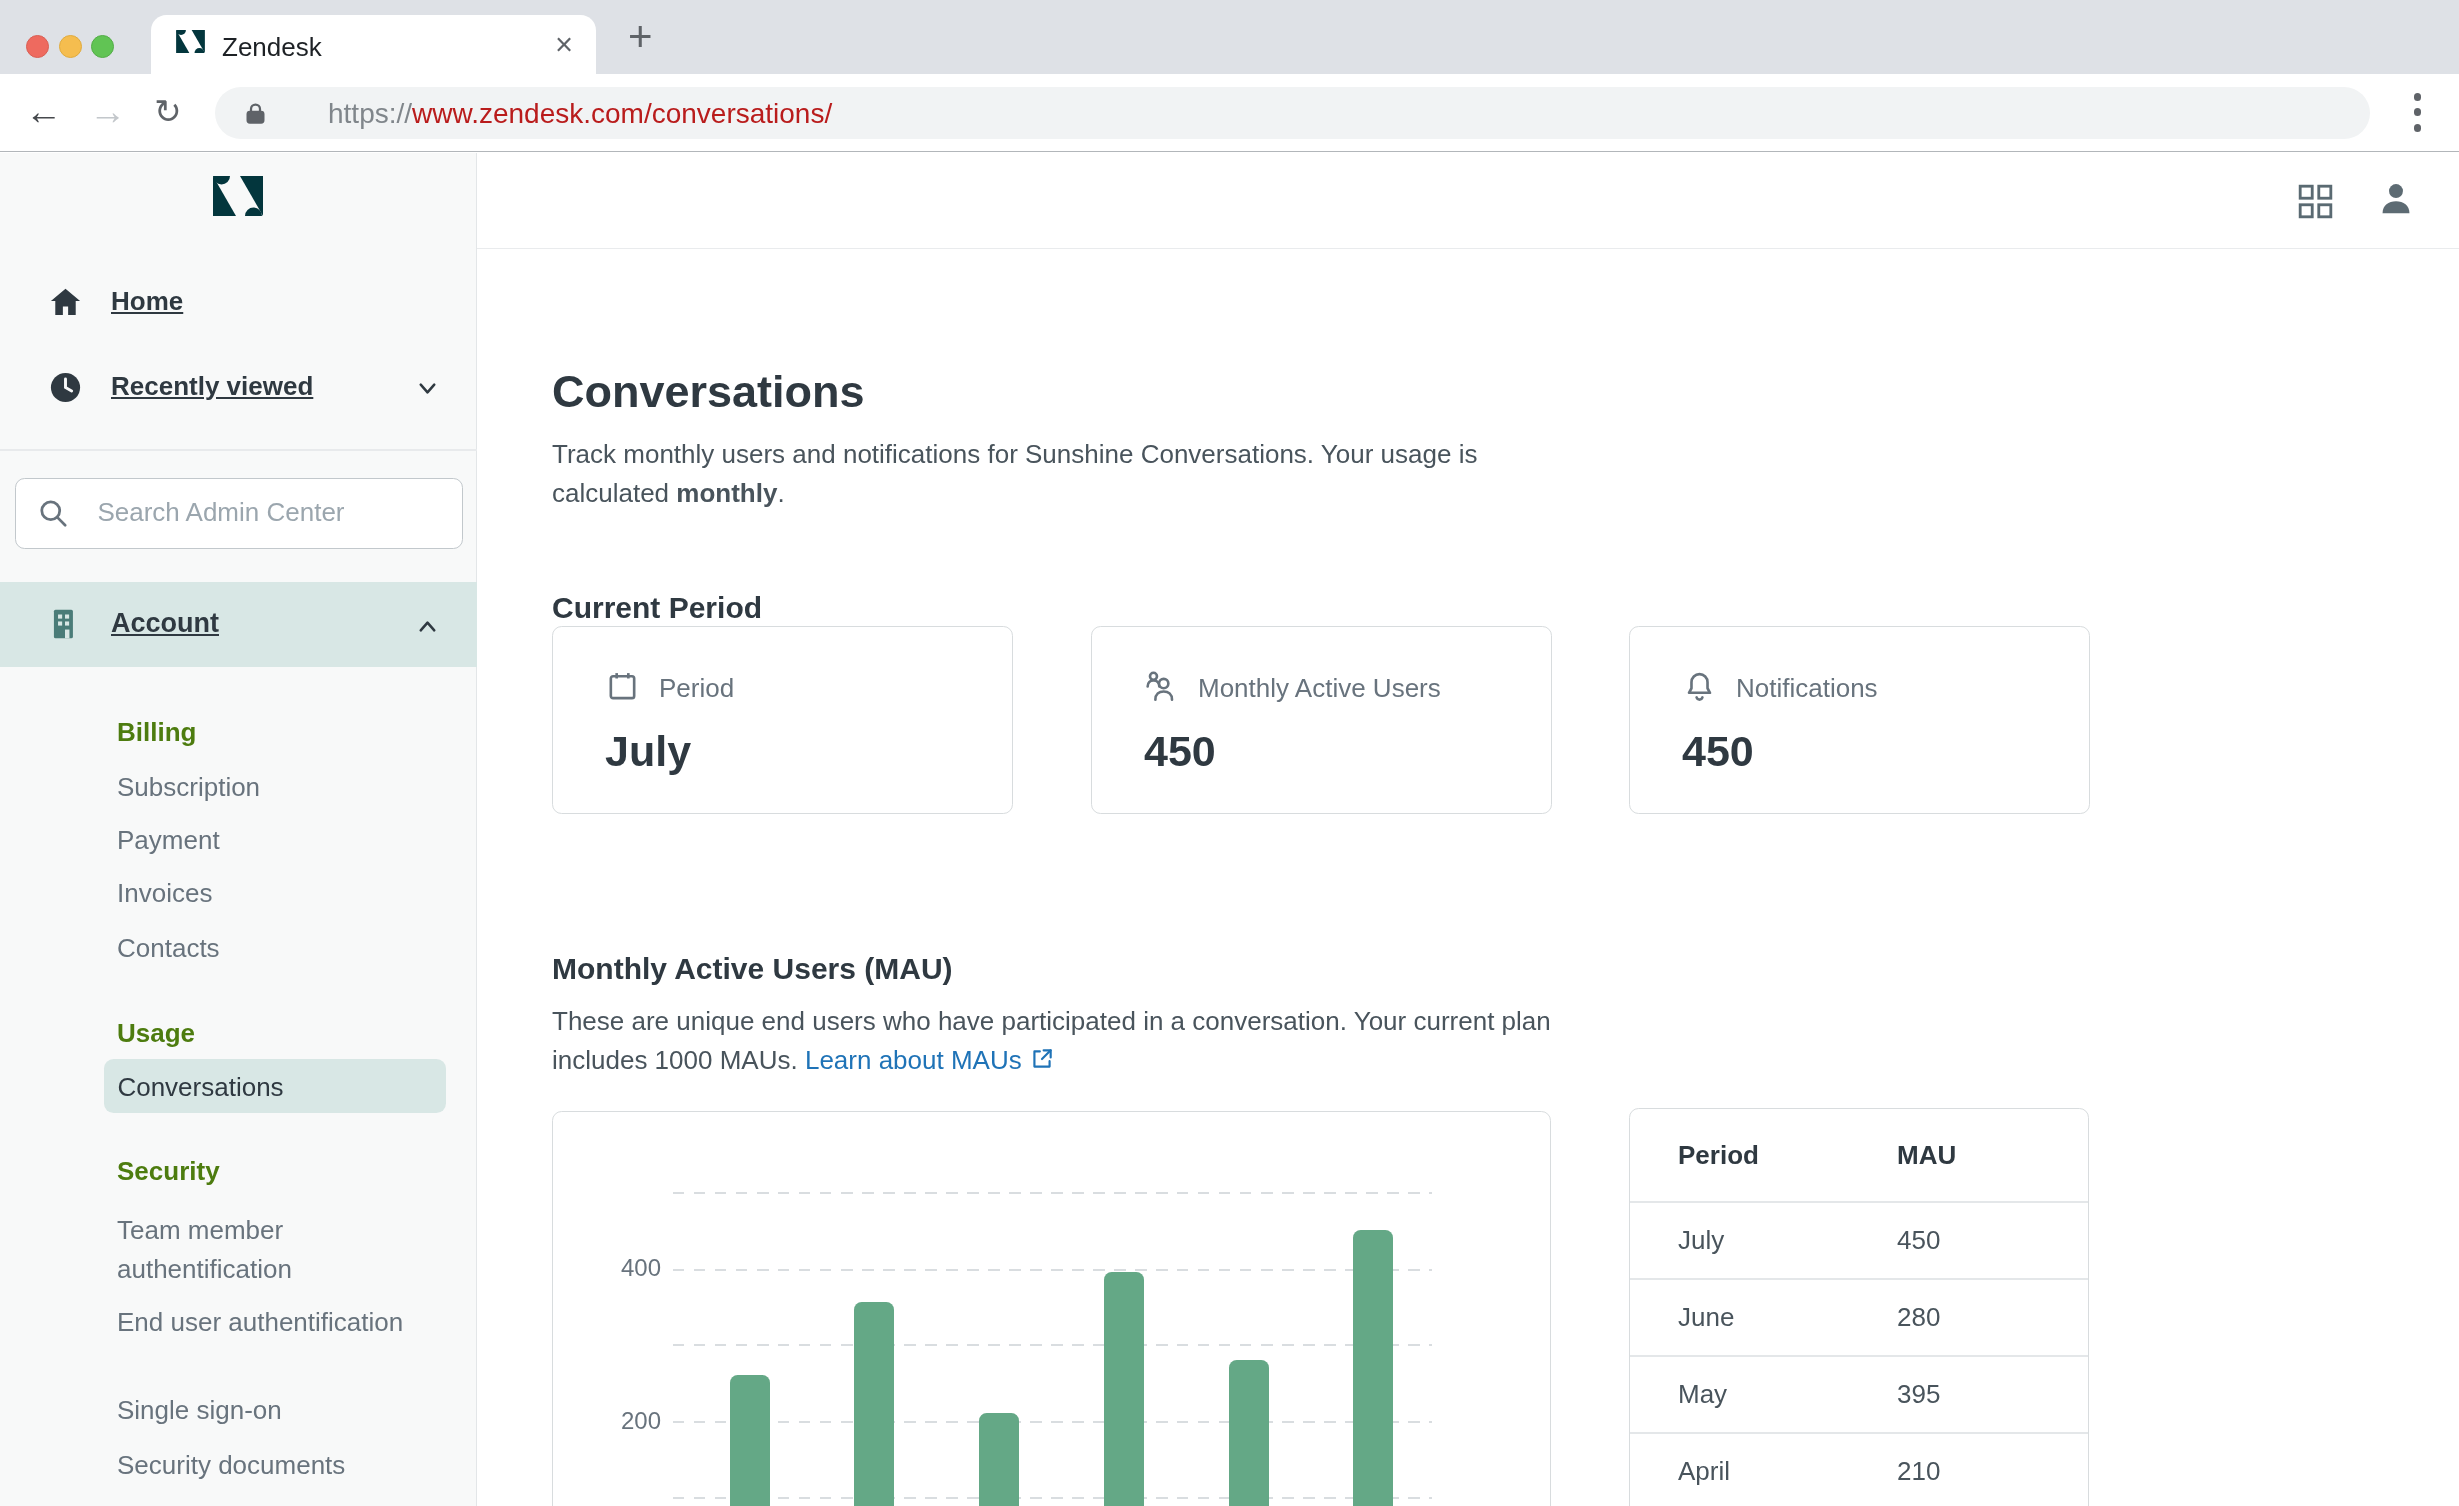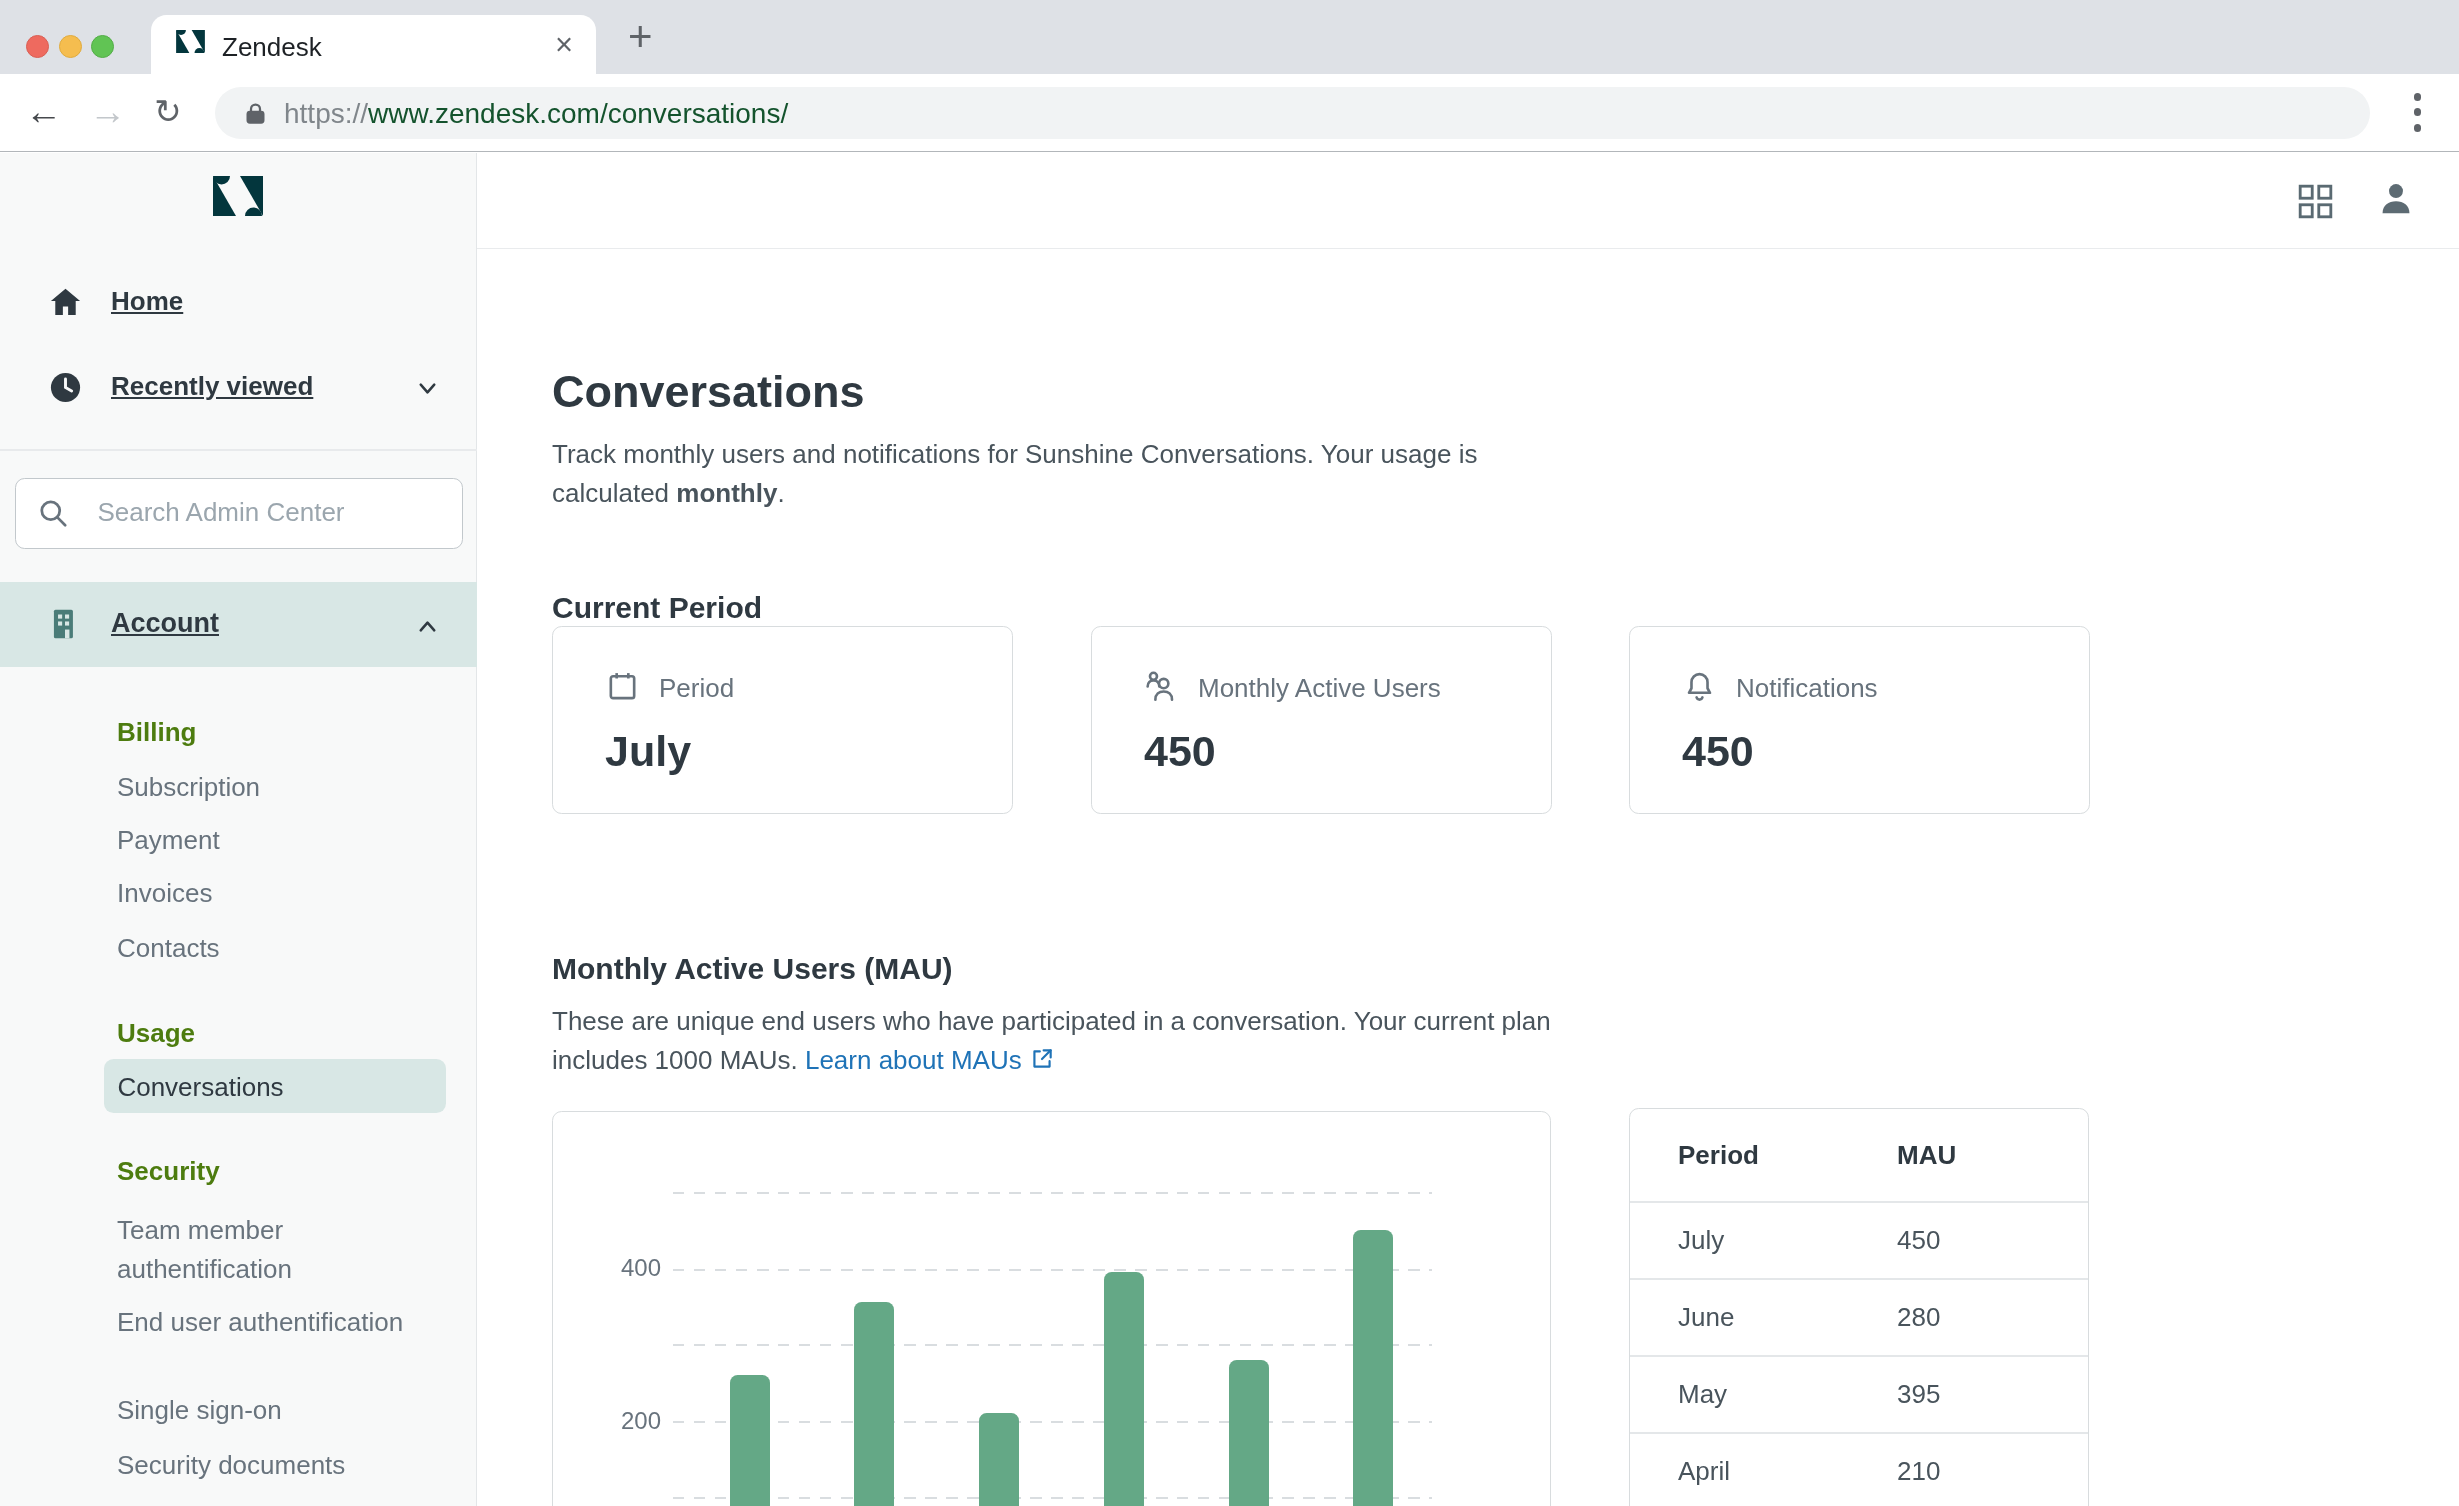--- a/index.html
+++ b/index.html
@@ -18,22 +18,22 @@
   .tab-close{position:absolute;right:23px;top:11.5px;font-size:31px;color:#5f6368;line-height:35px;}
   .newtab{position:absolute;left:628px;top:13.4px;font-size:42px;font-weight:300;color:#5f6368;}
   .urlrow{position:absolute;left:0;top:74px;width:2459px;height:77px;background:#fff;}
   .navbtn{position:absolute;top:17.3px;font-size:37px;line-height:42px;}
   .back{left:25px;color:#46494d;}
   .forward{left:89px;color:#c3c7cb;}
   .reload{left:154px;color:#5f6368;font-size:33px;}
   .urlbar{position:absolute;left:215px;top:13.4px;width:2155px;height:52px;border-radius:26px;background:#f1f3f4;}
   .urlbar .lock{position:absolute;left:27px;top:12.5px;}
   .urltext{position:absolute;left:69px;top:10.6px;font-size:28px;white-space:nowrap;}
-  .urltext .scheme{color:#80868b;}
-  .urltext .rest{color:#14532d;}
+  .urltext .scheme{color:#80868b;margin-left:44px;}
+  .urltext .rest{color:#b91c1c;}
   .kebab{position:absolute;left:2407px;top:15.4px;width:21px;height:46px;}
   .kebab i{position:absolute;left:6.7px;width:7.7px;height:7.7px;border-radius:50%;background:#5f6368;}
   .kebab i:nth-child(1){top:3.8px;}.kebab i:nth-child(2){top:19px;}.kebab i:nth-child(3){top:35px;}
   
   .sidebar{position:absolute;left:0;top:153px;width:476px;height:1354px;background:#f8f9f9;border-right:1.9px solid #e3e6e8;}
   .logo{position:absolute;left:212px;top:23px;}
   .srow{position:absolute;left:0;width:477px;height:42px;}
   .srow .ic{position:absolute;left:48px;top:3.8px;}
   .srow .lbl{position:absolute;left:111px;top:4.8px;font-size:26px;font-weight:600;color:#2f3941;text-decoration:underline;}
   .row-home{top:128px;}

